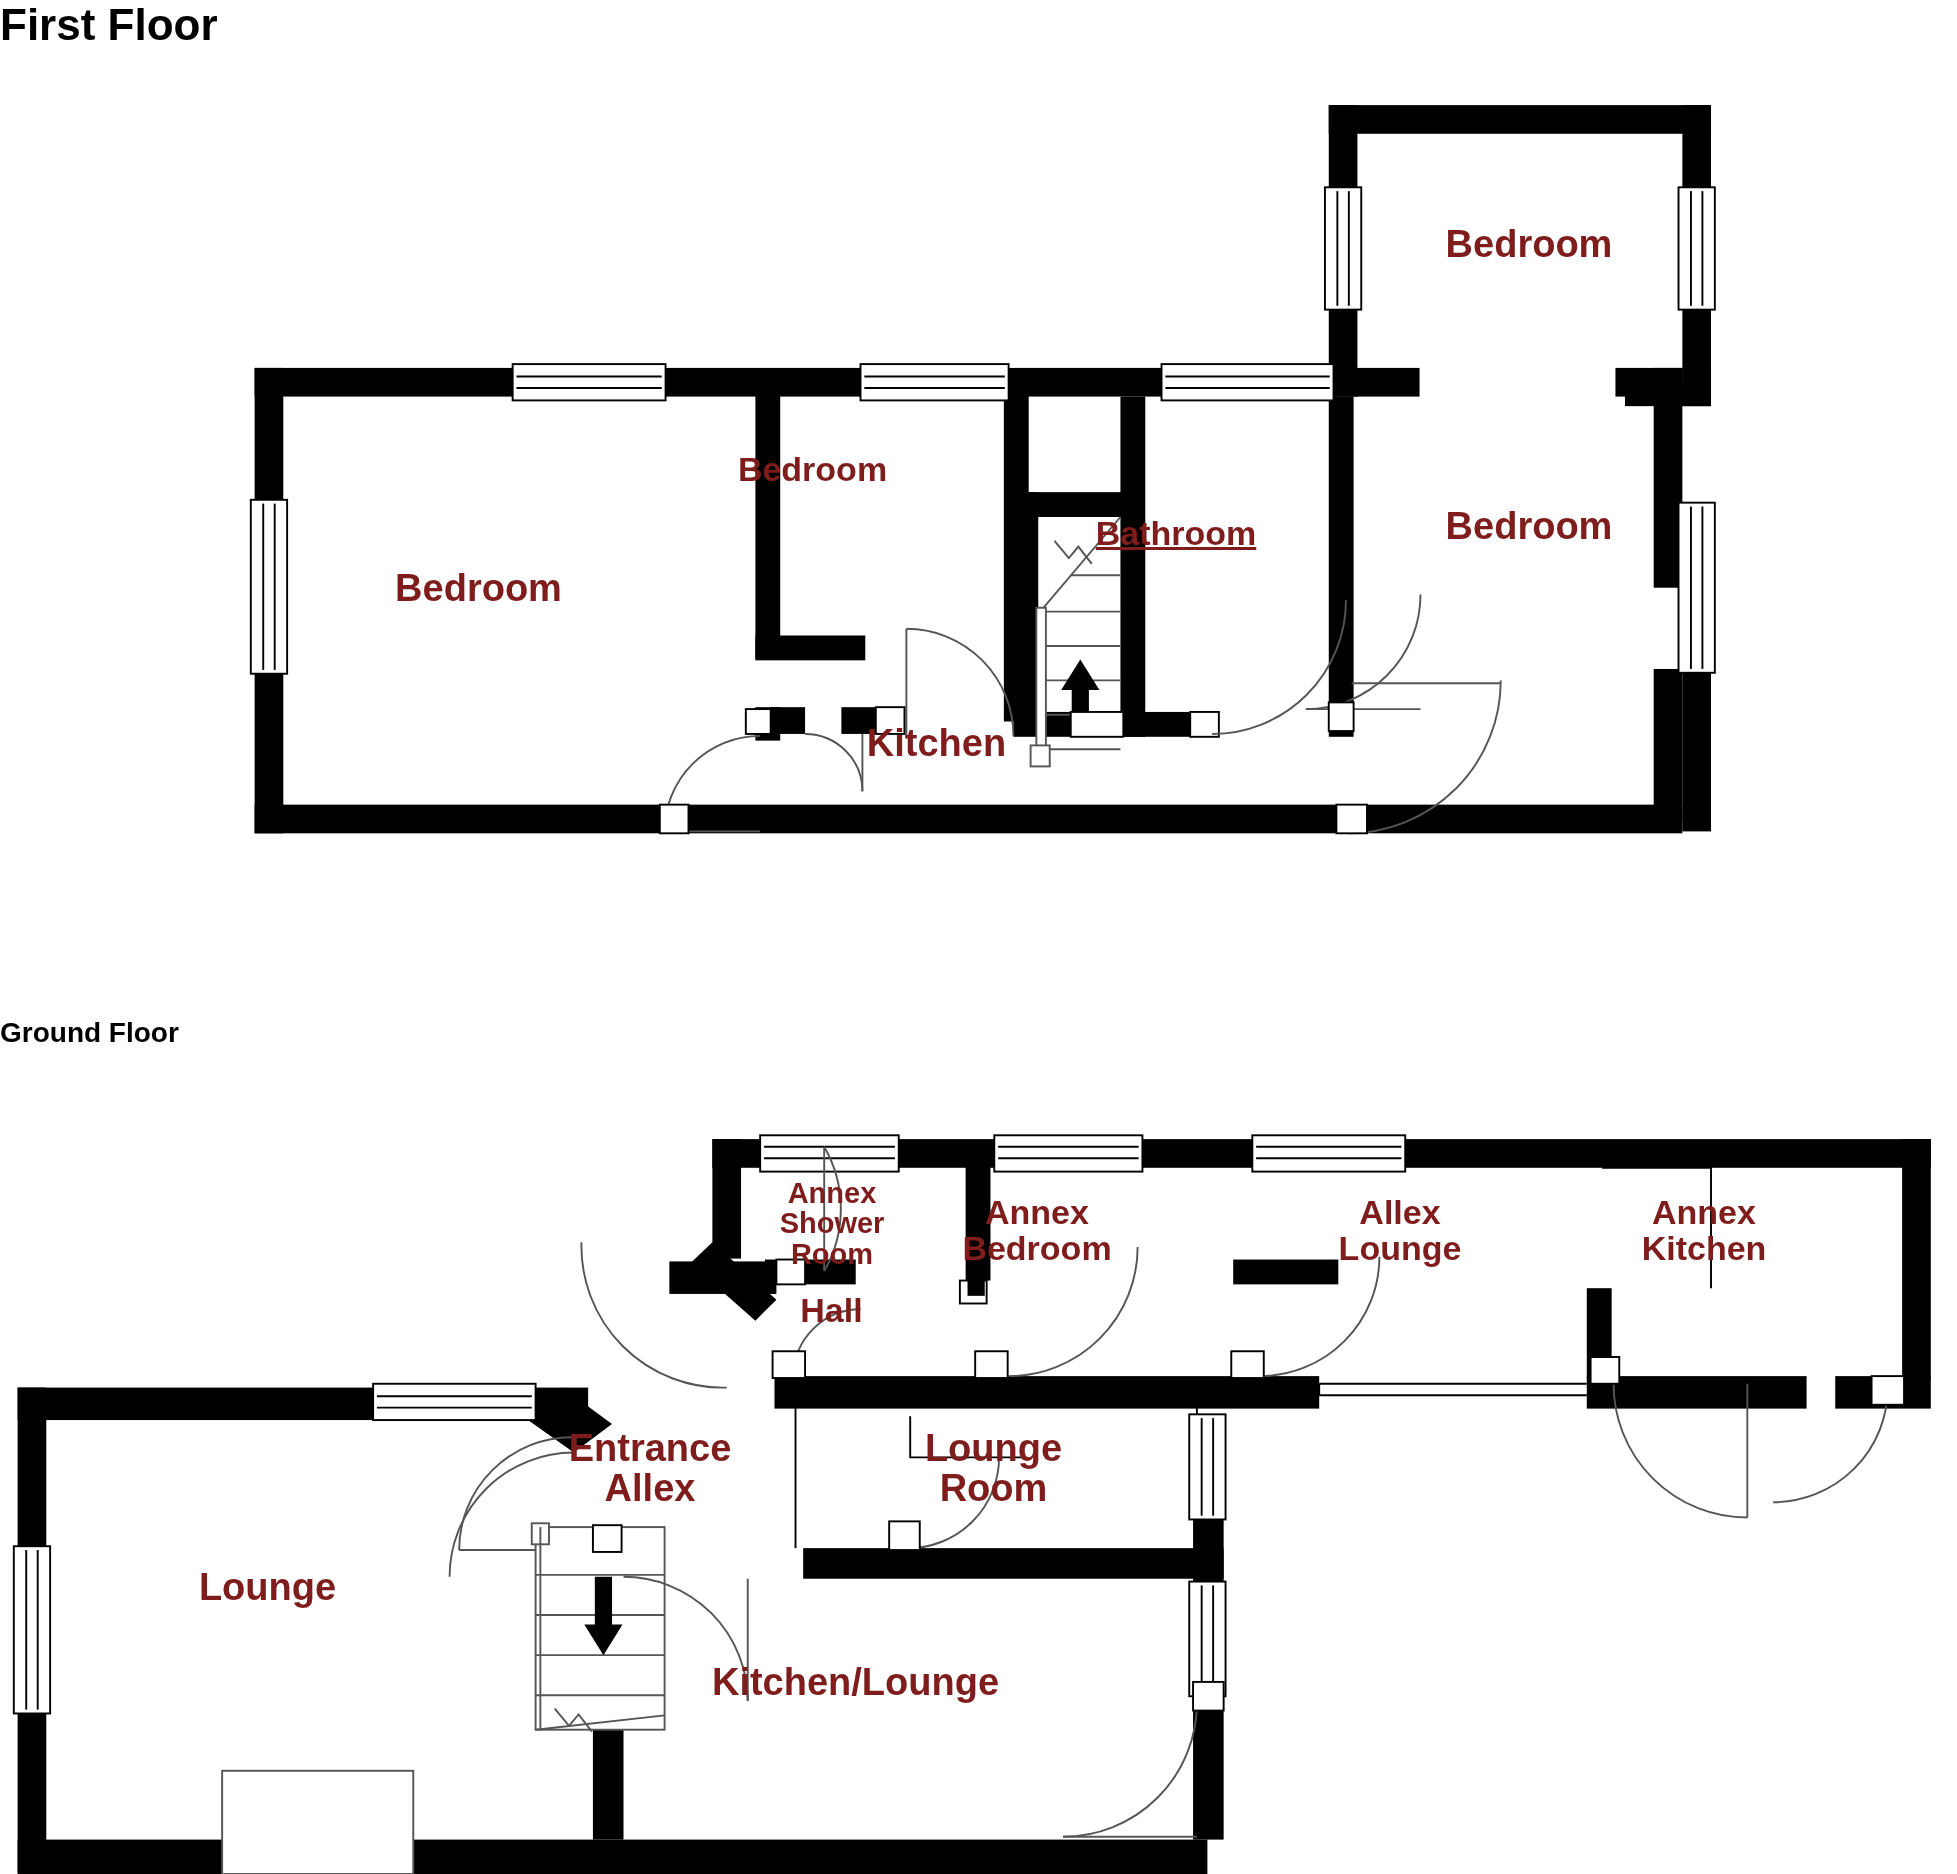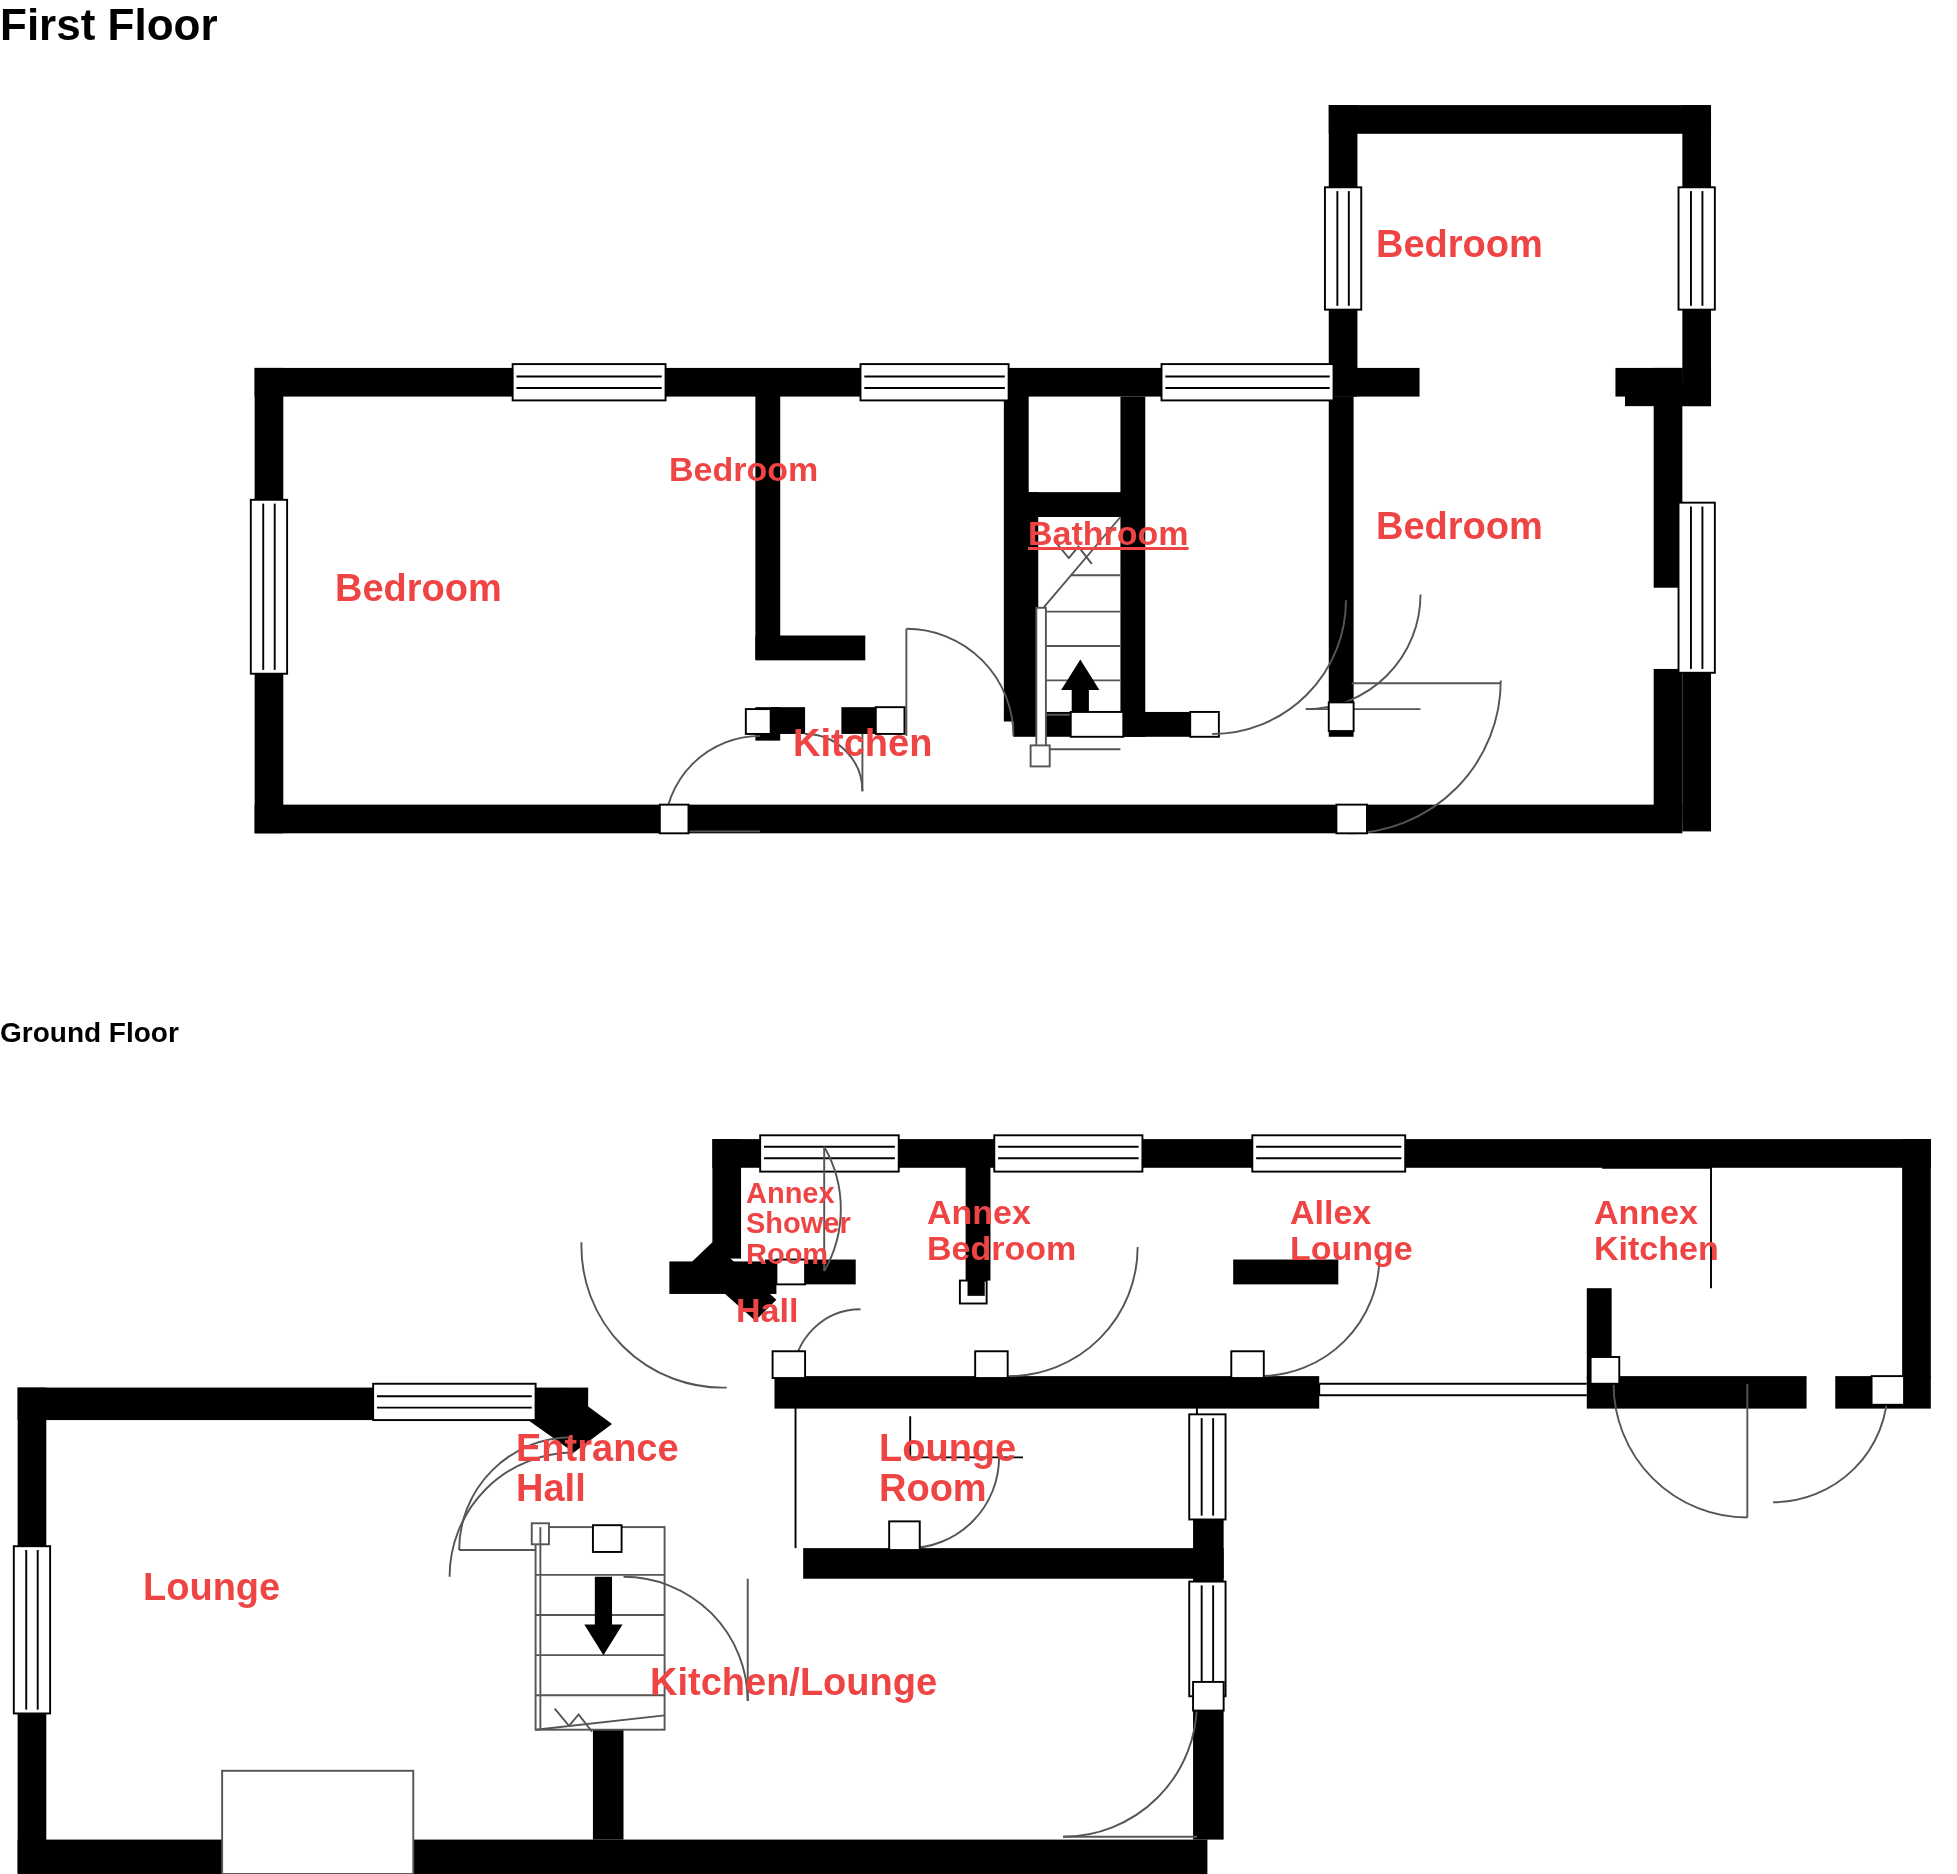--- a/index.html
+++ b/index.html
@@ -15,21 +15,22 @@
   }
   #title-first{left:0;top:0;width:1958px;font-size:44px;line-height:50px;}
   #title-ground{left:0;top:1008px;width:1958px;font-size:28px;line-height:50px;}
 
   .svgwrap{position:absolute;left:0;top:0;width:1958px;height:1874px;}
   svg{display:block;}
 
   .room-label{
     position:absolute;
     font-weight:bold;
-    color:#ef4444;
+    color:#7f1d1d;
+    text-align:center;
     white-space:pre-line;
     line-height:1.05;
     pointer-events:none;
   }
   .lbl-lg{font-size:38px;}
   .lbl-md{font-size:34px;}
   .lbl-sm{font-size:29px;}
 </style>
 </head>
 <body>
@@ -392,21 +393,21 @@
   <div class="room-label lbl-md" style="left:927px;top:1195px;width:220px;">Annex
 Bedroom</div>
 
   <div class="room-label lbl-md" style="left:1290px;top:1195px;width:220px;">Allex
 Lounge</div>
 
   <div class="room-label lbl-md" style="left:1594px;top:1195px;width:220px;">Annex
 Kitchen</div>
 
   <div class="room-label lbl-lg" style="left:516px;top:1429px;width:268px;">Entrance
-Hall</div>
+Allex</div>
 
   <div class="room-label lbl-lg" style="left:879px;top:1429px;width:229px;">Lounge
 Room</div>
 
   <div class="room-label lbl-lg" style="left:650px;top:1663px;width:411px;">Kitchen/Lounge</div>
 
   <div class="room-label lbl-lg" style="left:143px;top:1568px;width:249px;">Lounge</div>
 
 </div>
 

